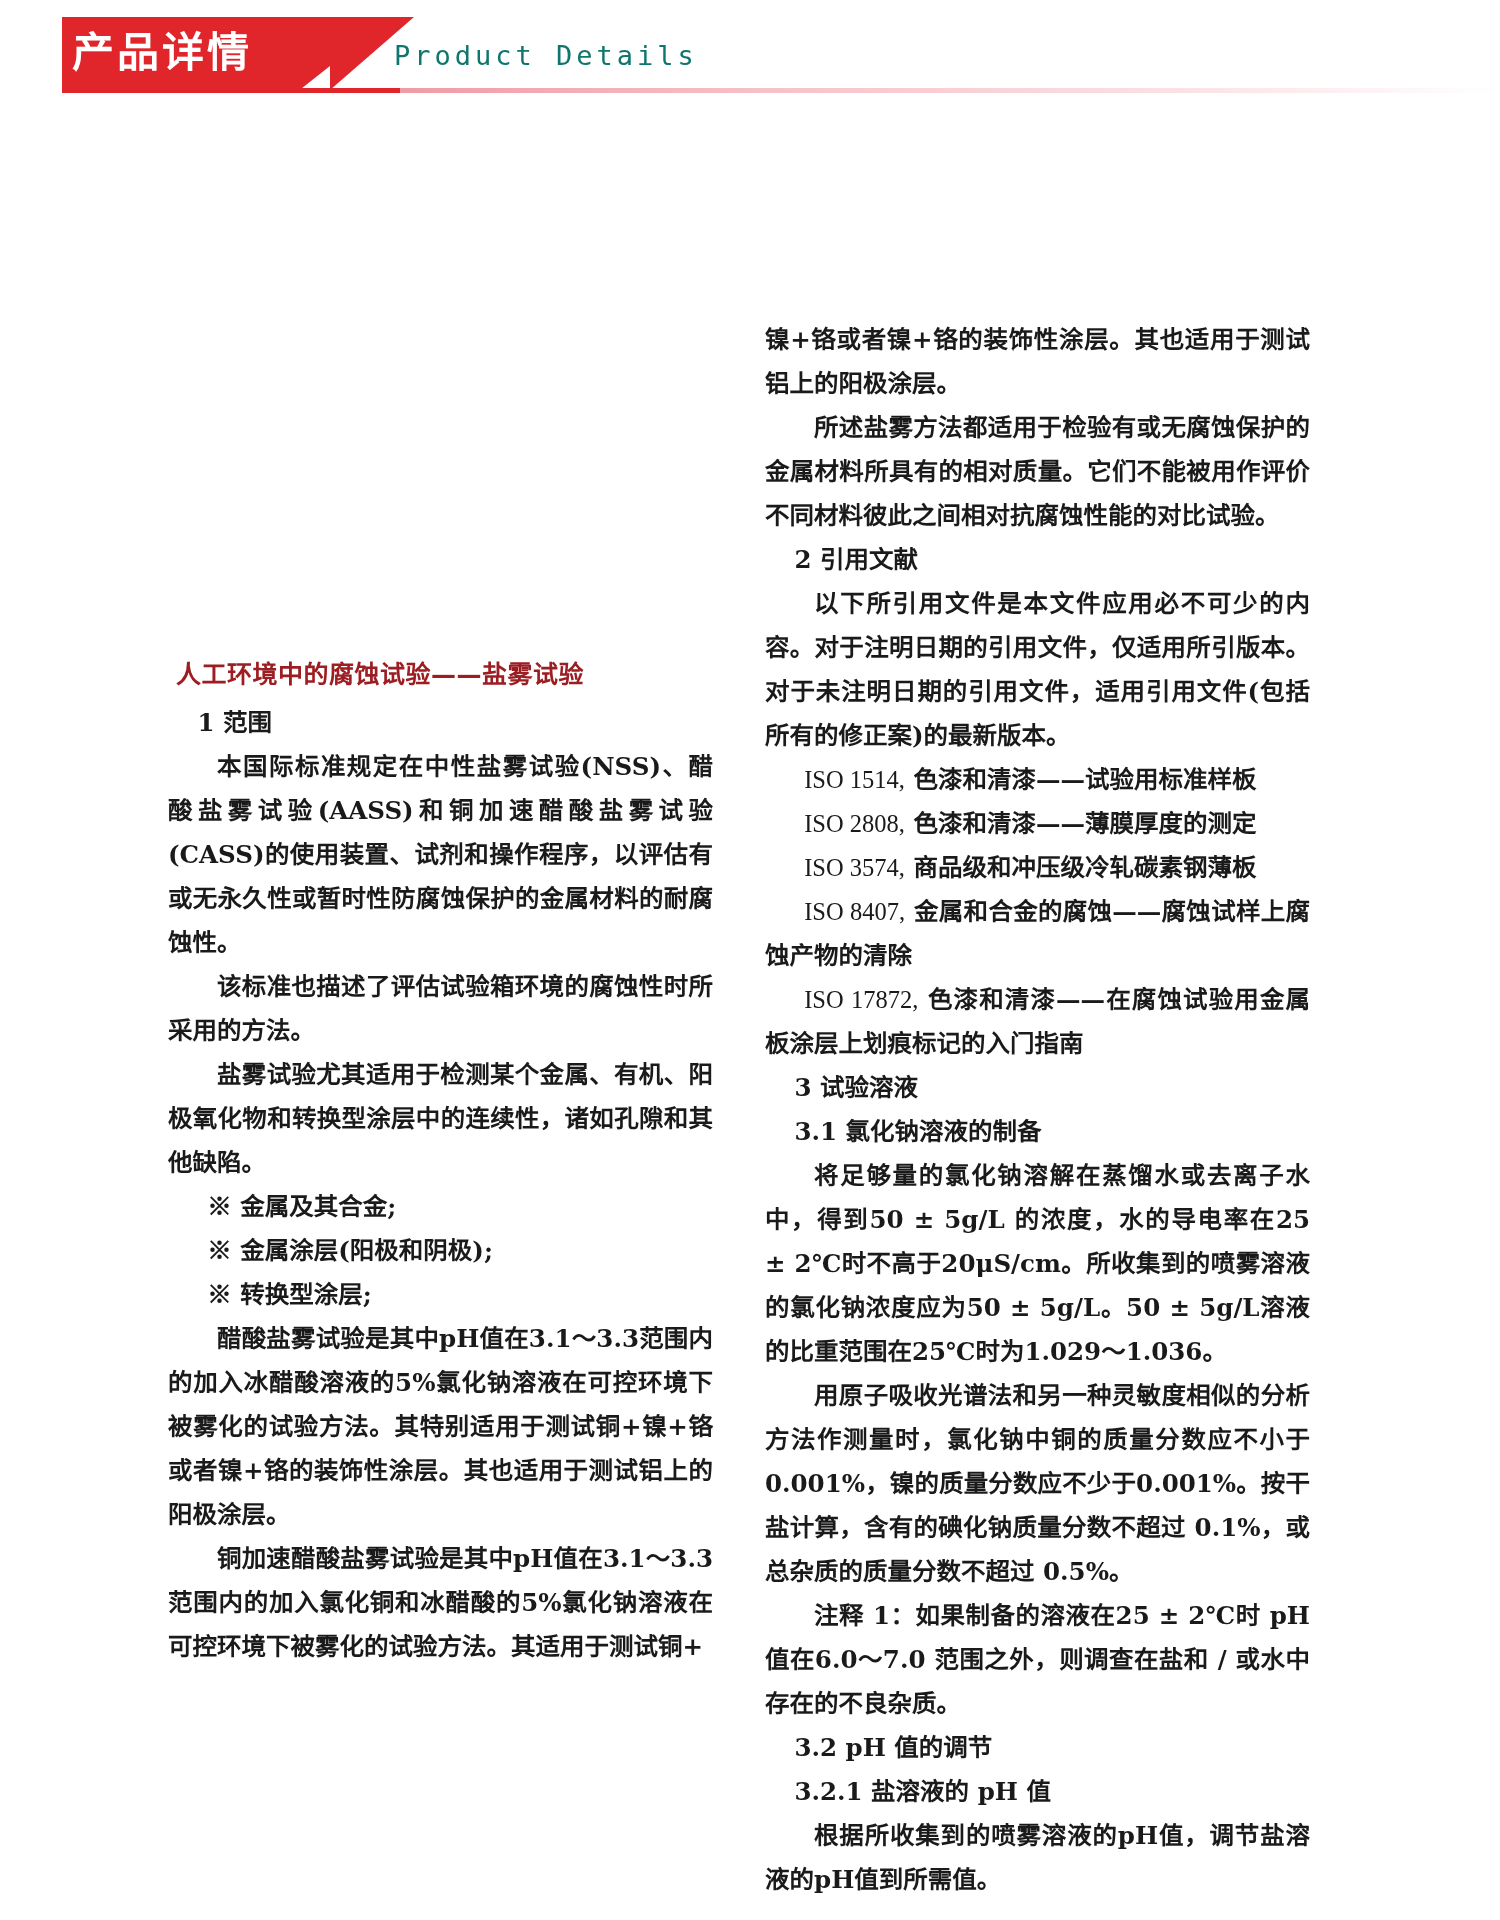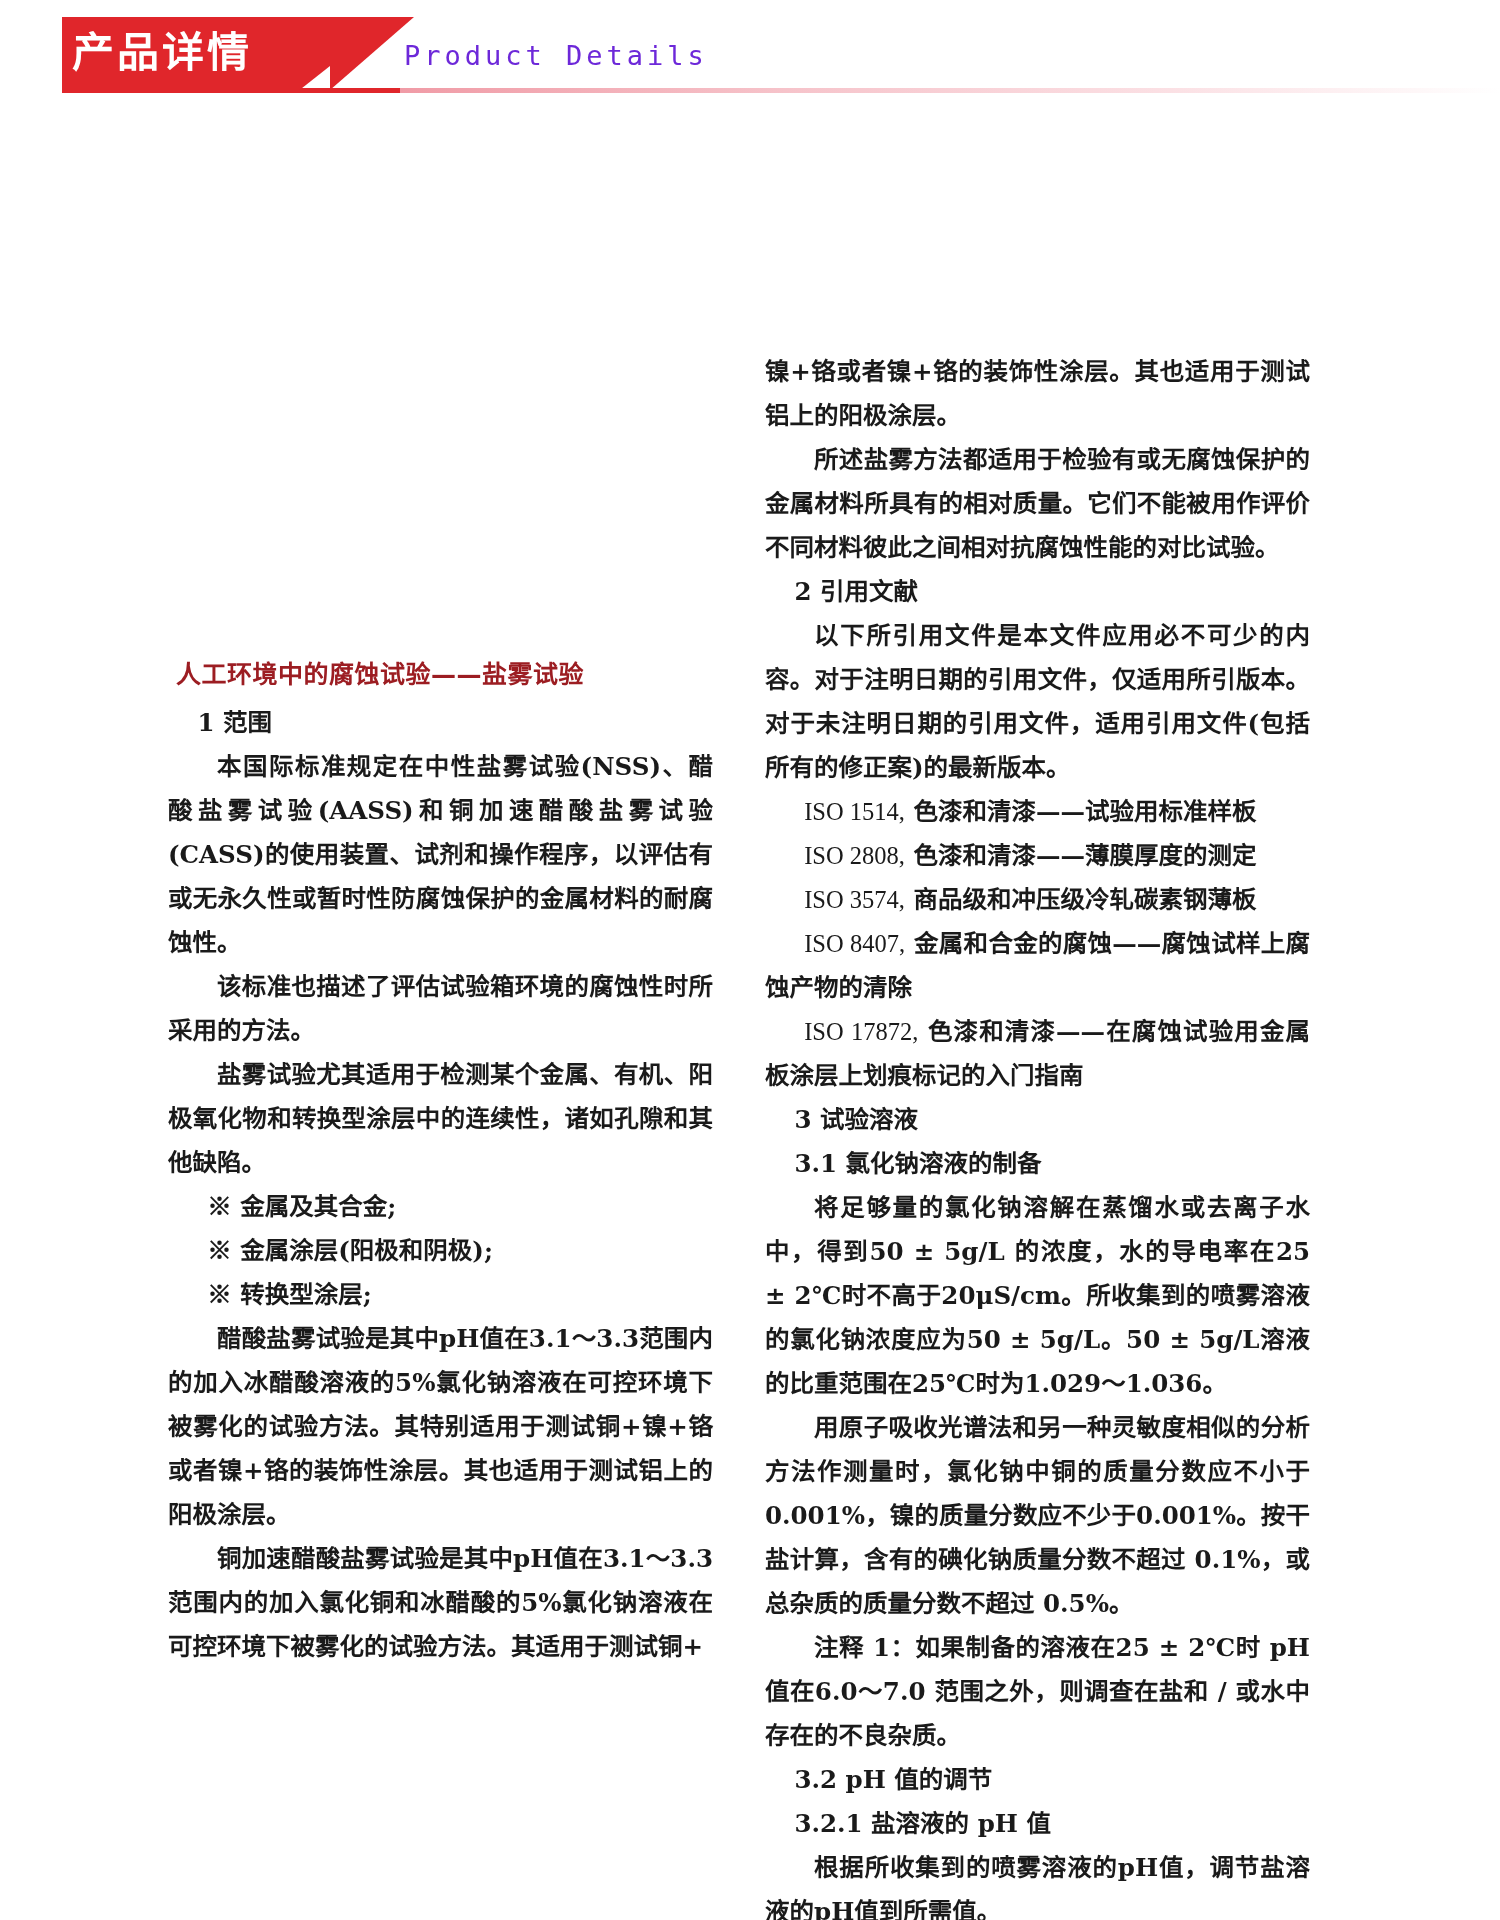--- a/index.html
+++ b/index.html
@@ -50,26 +50,26 @@
     font-family: "DejaVu Sans", "Liberation Sans", sans-serif;
     font-size: 42px;
     font-weight: bold;
     color: #ffffff;
     letter-spacing: 3px;
     line-height: 54px;
     white-space: nowrap;
   }
   .header-en {
     position: absolute;
-    left: 404px;
+    left: 394px;
     top: 40px;
     font-family: "DejaVu Sans Mono", "Liberation Mono", monospace;
     font-size: 27px;
     font-weight: normal;
-    color: #6d28d9;
+    color: #0f766e;
     letter-spacing: 4px;
     white-space: nowrap;
   }
   .header-rule {
     position: absolute;
     left: 400px;
     top: 88px;
     width: 1100px;
     height: 5px;
     background: linear-gradient(to right, #f09ba6 0%, #f6c3ca 35%, #fbe0e4 70%, #ffffff 100%);
@@ -128,21 +128,21 @@
     font-size: 24.5px;
     font-weight: bold;
     color: #1a1a1a;
     line-height: 44px;
     text-align: justify;
     text-justify: inter-ideograph;
     letter-spacing: 0px;
   }
   p.para  { text-indent: 2em; }
   p.head  { text-indent: 1.2em; }
-  p.flush { text-indent: 0; margin-top: 32px; }
+  p.flush { text-indent: 0; }
   p.bullet{ text-indent: 1.6em; }
   p.iso   { text-indent: 1.6em; }
   .num {
     font-family: Liberation Serif, serif;
     font-weight: normal;
   }
 </style>
 </head>
 <body>
 

